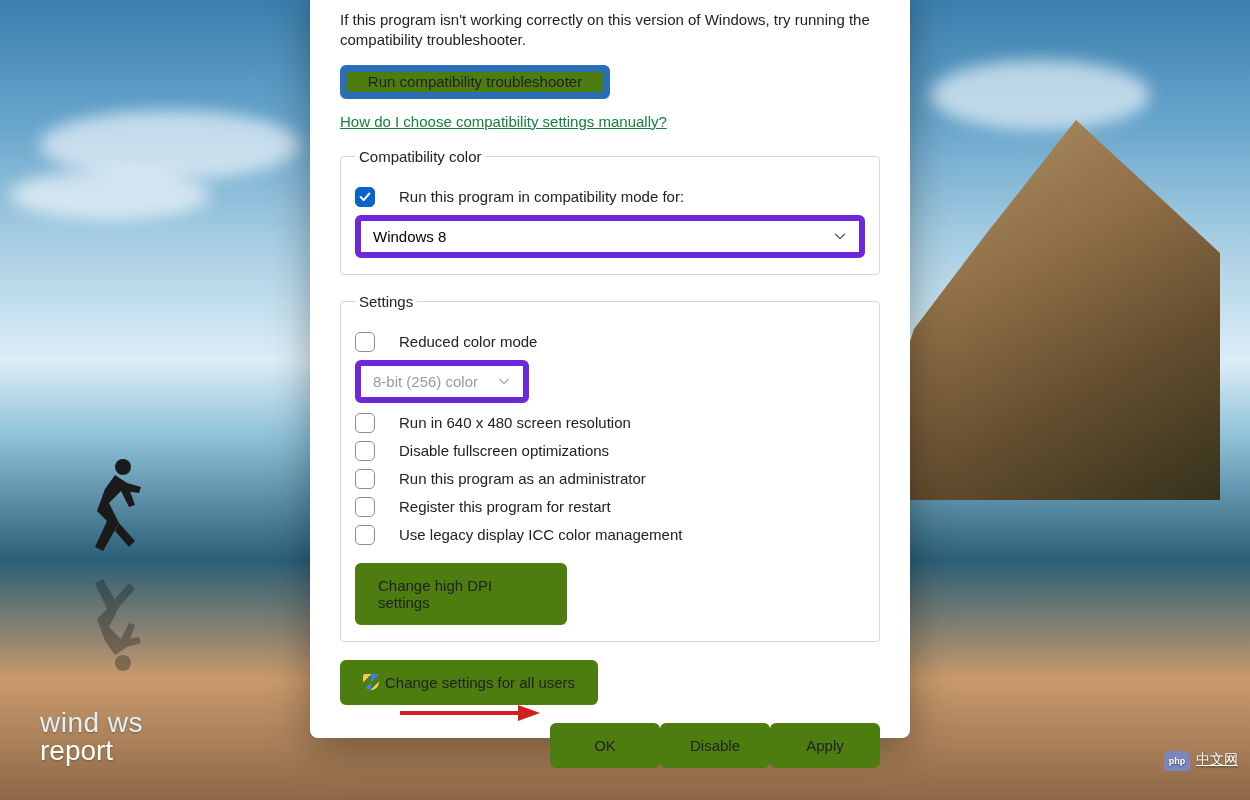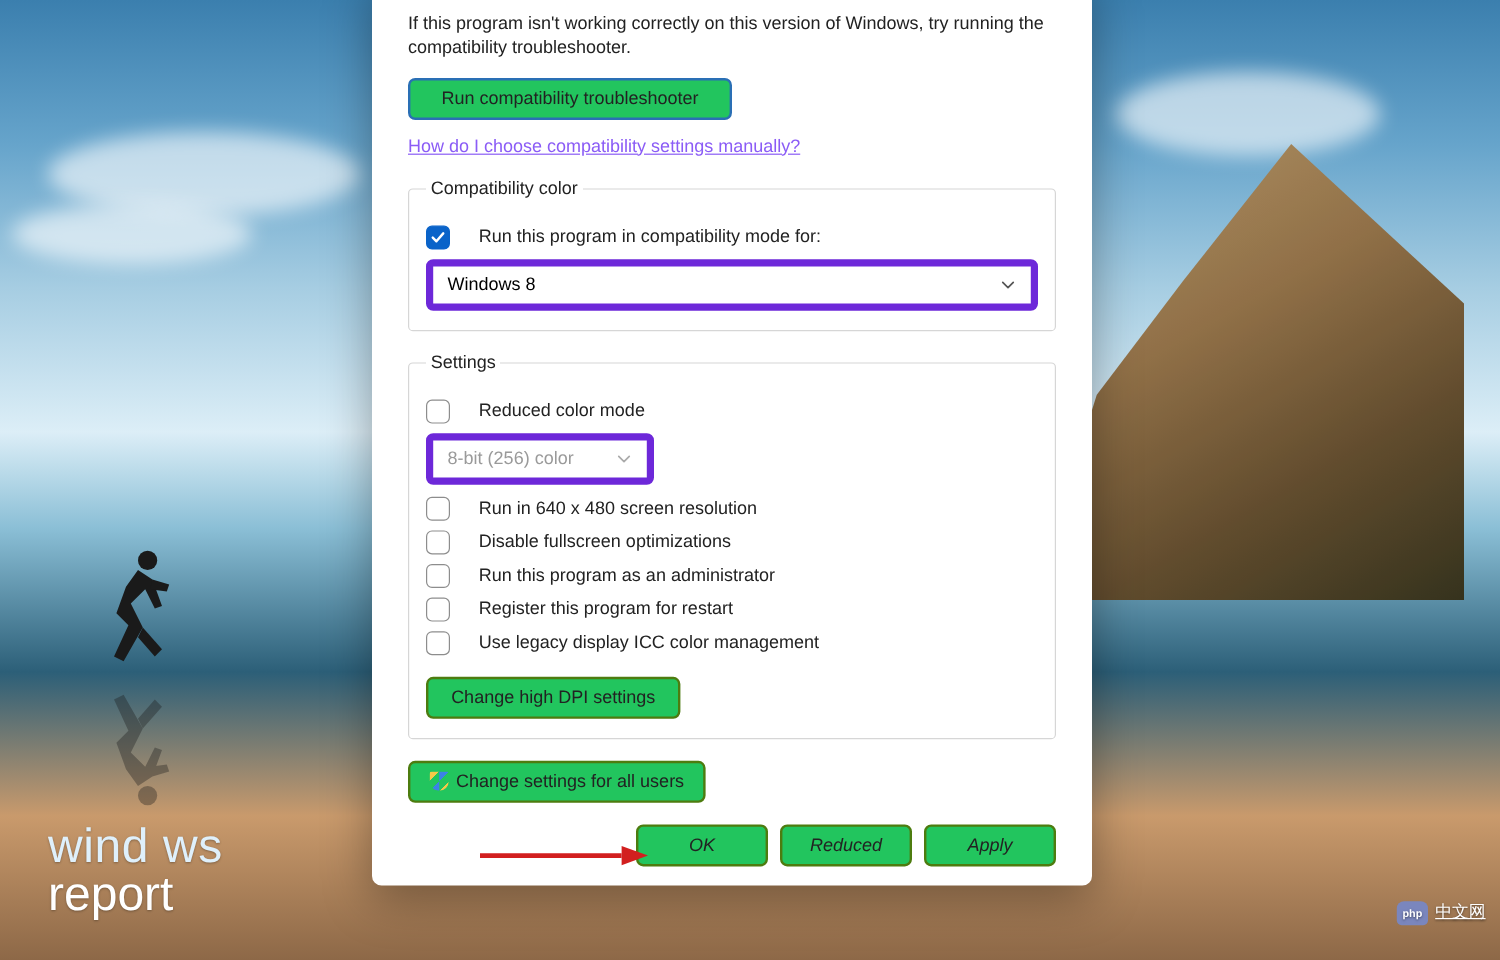--- a/index.html
+++ b/index.html
@@ -26,21 +26,21 @@
   }
   .runner {
     position:absolute; left:85px; top:455px; width:60px; height:110px;
   }
   .runner svg { width:100%; height:100%; }
   .runner-reflection {
     position:absolute; left:85px; top:565px; width:60px; height:110px;
     transform: scaleY(-1); opacity:0.35;
   }
   .watermark {
-    position:absolute; left:40px; bottom:35px; color:#e8f3fa; font-size:40px;
+    position:absolute; left:40px; bottom:35px; color:#e8f3fa; font-size:28px;
     font-weight:300; line-height:1; text-shadow:0 1px 2px rgba(0,0,0,0.3);
   }
   .watermark .wr1 { font-weight:300; color:#dff0fb; letter-spacing:0.5px; }
   .watermark .wr2 { font-weight:300; color:#fff; }
   .phpcn {
     position:absolute; right:12px; bottom:29px; display:flex; align-items:flex-start;
     gap:6px; color:#fff; font-size:14px; text-shadow:0 1px 2px rgba(0,0,0,0.5);text-decoration:underline;
   }
   .phpcn .elephant {
     width:26px; height:20px; background:#7a86bd; border-radius:6px 6px 4px 4px;
@@ -53,58 +53,58 @@
 
   
   .dialog {
     position:absolute; left:310px; top:-20px; width:600px; height:758px;
     background:#fff; border-radius:8px; box-shadow:0 10px 40px rgba(0,0,0,0.35);
     padding:20px 30px 16px 30px; display:flex; flex-direction:column;
   }
   .intro-text { font-size:15px; color:#222; line-height:1.35; margin-top:10px; }
   .btn {
     display:inline-flex; align-items:center; justify-content:center;
-    background:#22c55e; border:2px solid #4d7c0f; border-radius:6px;
+    background:#4d7c0f; border:7px solid #4d7c0f; border-radius:6px;
     padding:7px 16px; font-size:15px; color:#222; cursor:default; min-height:34px;
   }
   .btn-wide { margin-top:14px; border-color:#2a6fb5; }
-  .link { color:#8b5cf6; text-decoration:underline; font-size:15px; margin-top:14px; cursor:default; }
+  .link { color:#15803d; text-decoration:underline; font-size:15px; margin-top:14px; cursor:default; }
   fieldset {
     border:1px solid #d6d6d6; border-radius:4px; margin:18px 0 0 0; padding:14px 14px 16px 14px;
   }
   legend { font-size:15px; color:#222; padding:0 4px; }
   .row { display:flex; align-items:center; gap:24px; font-size:15px; color:#222; margin:8px 0; }
   .checkbox {
     width:20px; height:20px; border:1.5px solid #8d8d8d; border-radius:5px;
     display:inline-flex; align-items:center; justify-content:center; flex:0 0 20px;
   }
   .checkbox.checked { background:#0a63c9; border-color:#0a63c9; }
   .checkbox.checked svg { display:block; }
   .checkbox svg { display:none; width:14px; height:14px; }
   .select {
     border:6px solid #6d28d9; border-radius:6px; padding:7px 12px; font-size:15px;
     display:flex; align-items:center; justify-content:space-between; background:#fff;
   }
   .select .chev { margin-left:auto; }
   .select.full { width:100%; margin-top:8px; }
-  .select.small { width:190px; margin:4px 0 10px 0; }
+  .select.small { width:174px; margin:4px 0 10px 0; }
   .select.disabled { color:#9a9a9a; }
   .change-dpi { margin-top:10px; width:212px; }
   .change-all { margin-top:18px; display:inline-flex; gap:6px; }
   .shield {
     width:16px; height:16px; display:inline-block;
     background:
       linear-gradient(135deg,#f7c948 0 50%, transparent 50%) left top/50% 50% no-repeat,
       linear-gradient(135deg,#3c82e6 0 50%, transparent 50%) right top/50% 50% no-repeat,
       linear-gradient(315deg,#3c82e6 0 50%, transparent 50%) left bottom/50% 50% no-repeat,
       linear-gradient(315deg,#f7c948 0 50%, transparent 50%) right bottom/50% 50% no-repeat;
     border-radius:2px 2px 50% 50%;
   }
   .buttons-row {
-    margin-top:auto; display:flex; gap:10px; justify-content:flex-end; padding-top:18px;font-style:italic;
+    margin-top:auto; display:flex; justify-content:flex-end; padding-top:18px;
   }
   .buttons-row .btn { width:110px; justify-content:center; }
 
   
   .annotation-arrow {
     position:absolute; left:400px; top:703px; width:140px; height:20px; pointer-events:none;
   }
   .annotation-arrow svg { width:100%; height:100%; overflow:visible; }
 
   .chev svg { width:14px; height:14px; display:block; }
@@ -242,21 +242,21 @@
         <span class="shield"></span>
         <span>Change settings for all users</span>
       </div>
     </div>
 
     <div class="buttons-row">
       <div class="btn">
         <span>OK</span>
       </div>
       <div class="btn">
-        <span>Reduced</span>
+        <span>Disable</span>
       </div>
       <div class="btn">
         <span>Apply</span>
       </div>
     </div>
   </div>
 
   <div class="annotation-arrow">
     <svg viewBox="0 0 140 20">
       <line x1="0" y1="10" x2="118" y2="10" stroke="#d21f1f" stroke-width="4"></line>

